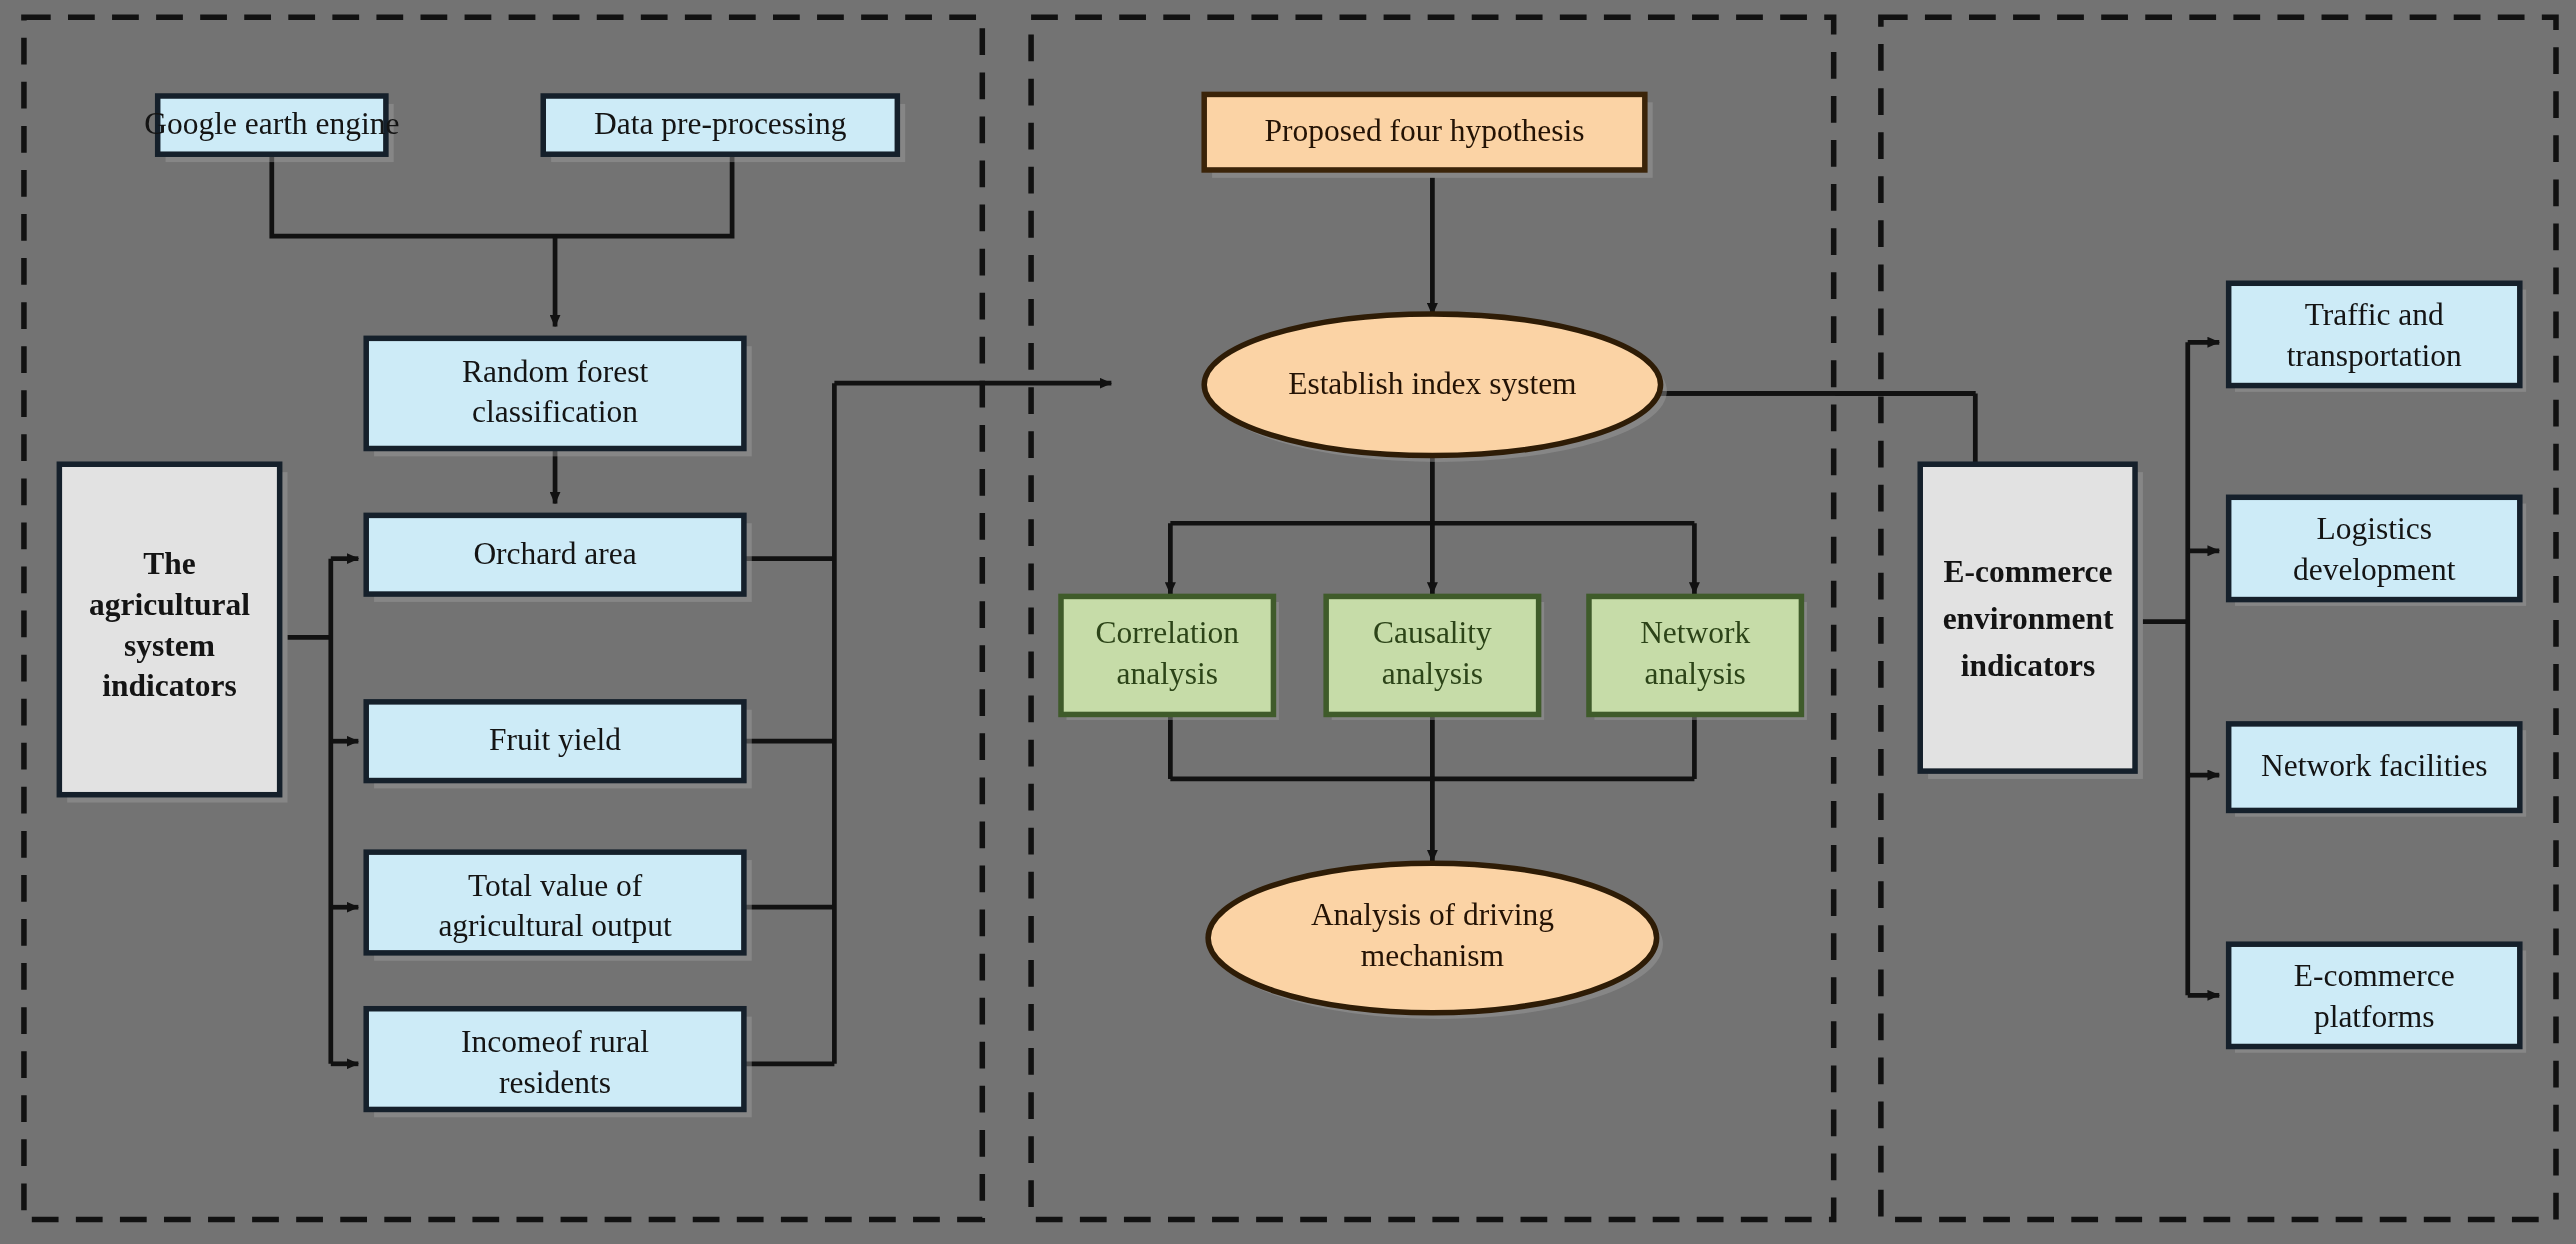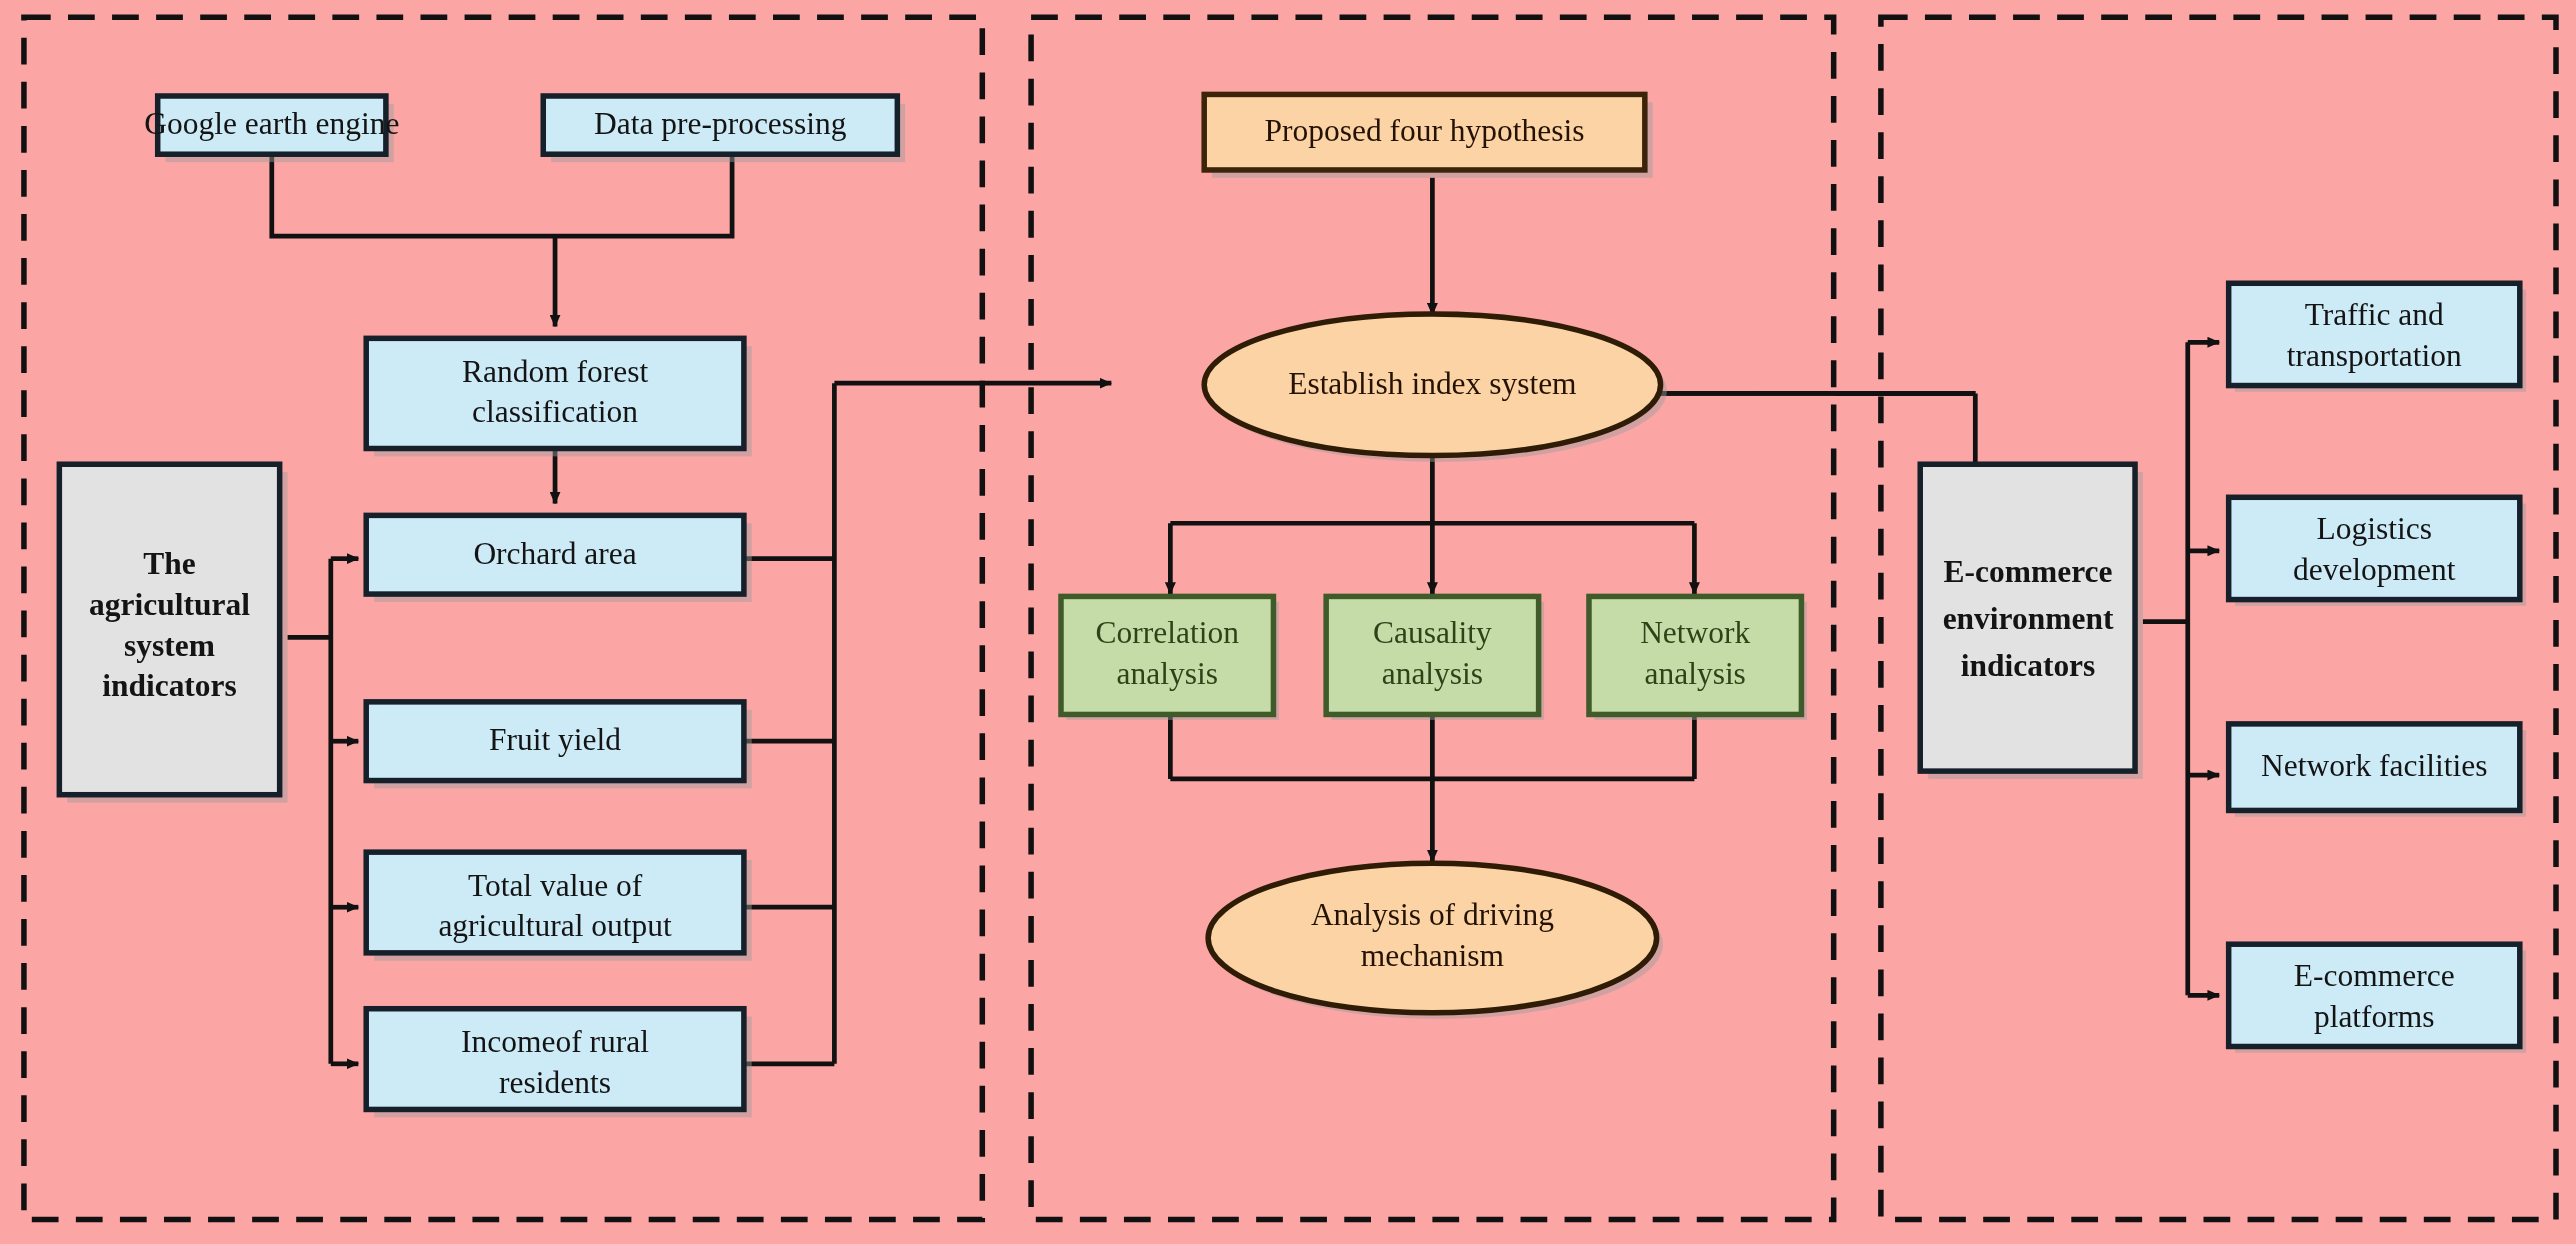--- a/index.html
+++ b/index.html
@@ -1,18 +1,18 @@
 <!DOCTYPE html>
 <html style="font-size:12.6px"><head>
 <meta charset="utf-8">
 <style>
   html,body{margin:0;padding:0;background:#ffffff;}
   body{width:2576px;height:1244px;overflow:hidden;
        font-family:"Liberation Serif","DejaVu Serif",serif;}
-  #stage{position:relative;width:2576px;height:1244px;background:#fca5a5;}
+  #stage{position:relative;width:2576px;height:1244px;background:#737373;}
   svg#diagram{position:absolute;left:0;top:0;width:2576px;height:1244px;display:block;}
   .panel-border{fill:none;stroke:#111111;stroke-width:7;
                 stroke-dasharray:34 22;stroke-linecap:butt;}
   .conn{fill:none;stroke:#111111;stroke-width:6;stroke-linecap:butt;stroke-linejoin:miter;}
   .nodebox{stroke:#15202b;stroke-width:7;}
   .nodebox.blue{fill:#cdebf7;}
   .nodebox.gray{fill:#e2e2e2;stroke:#15202b;}
   .nodebox.orange{fill:#fbd3a5;stroke:#3b2409;}
   .nodebox.green{fill:#c6dca8;stroke:#3f5b2a;}
   .ell{fill:#fbd3a5;stroke:#2e1c06;stroke-width:7;}

